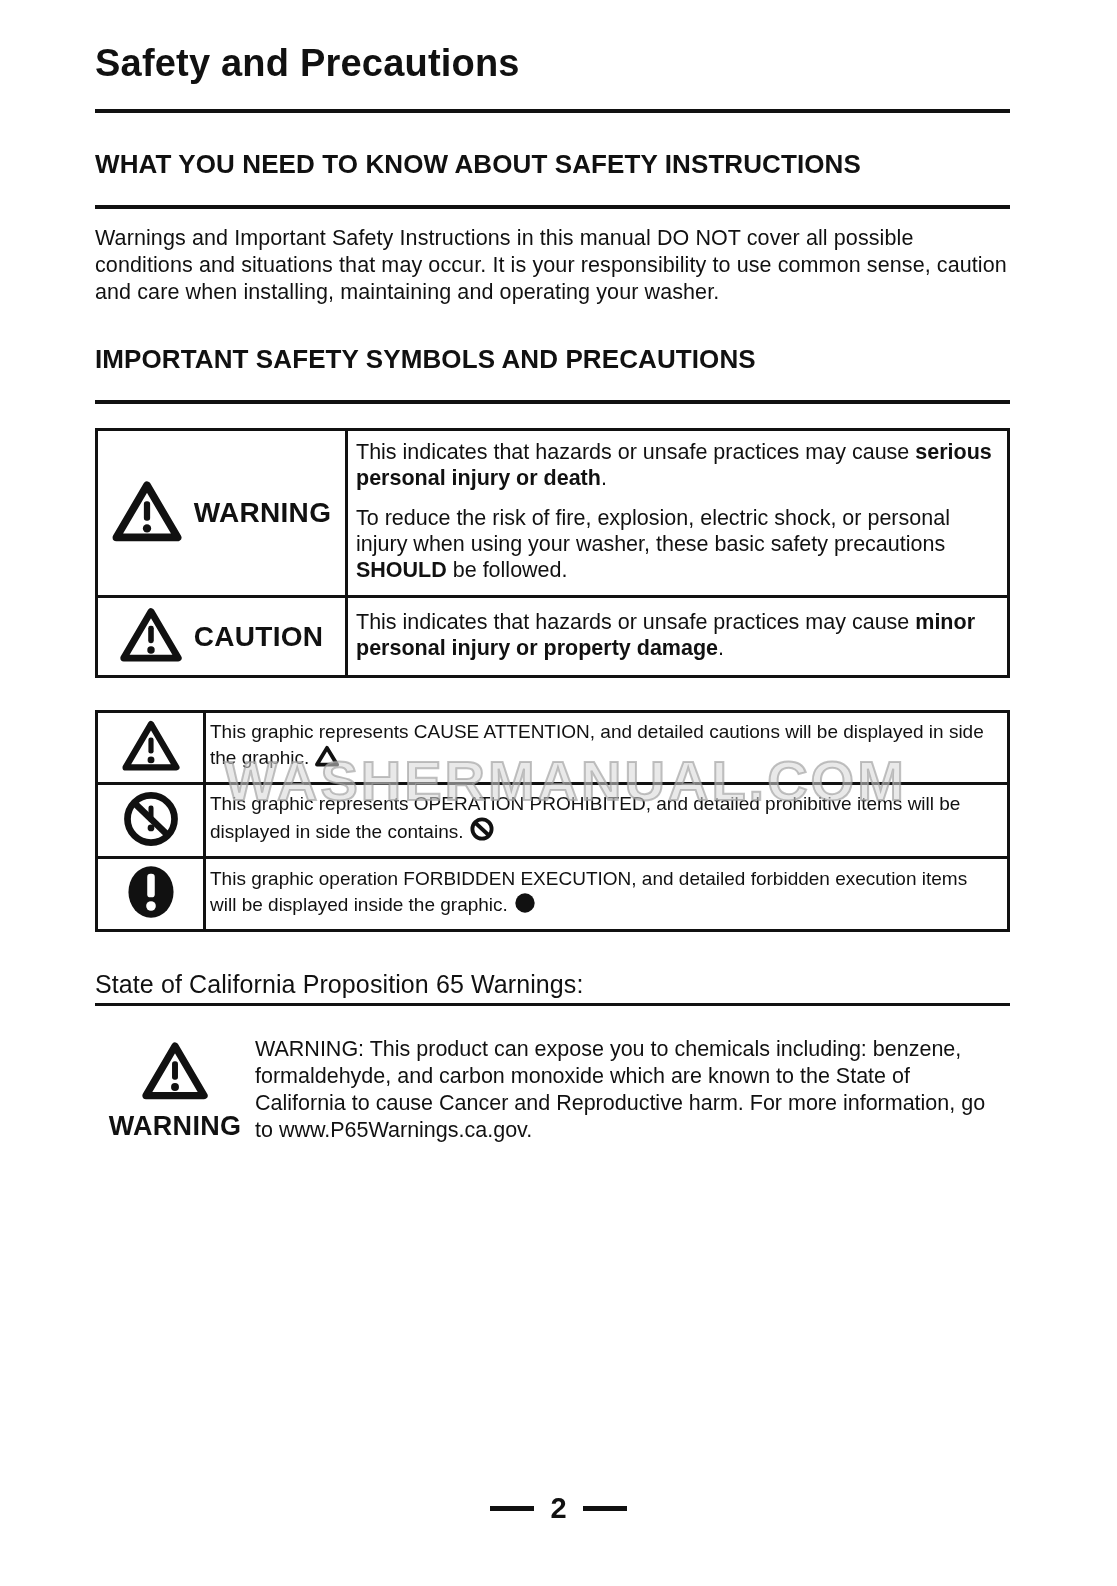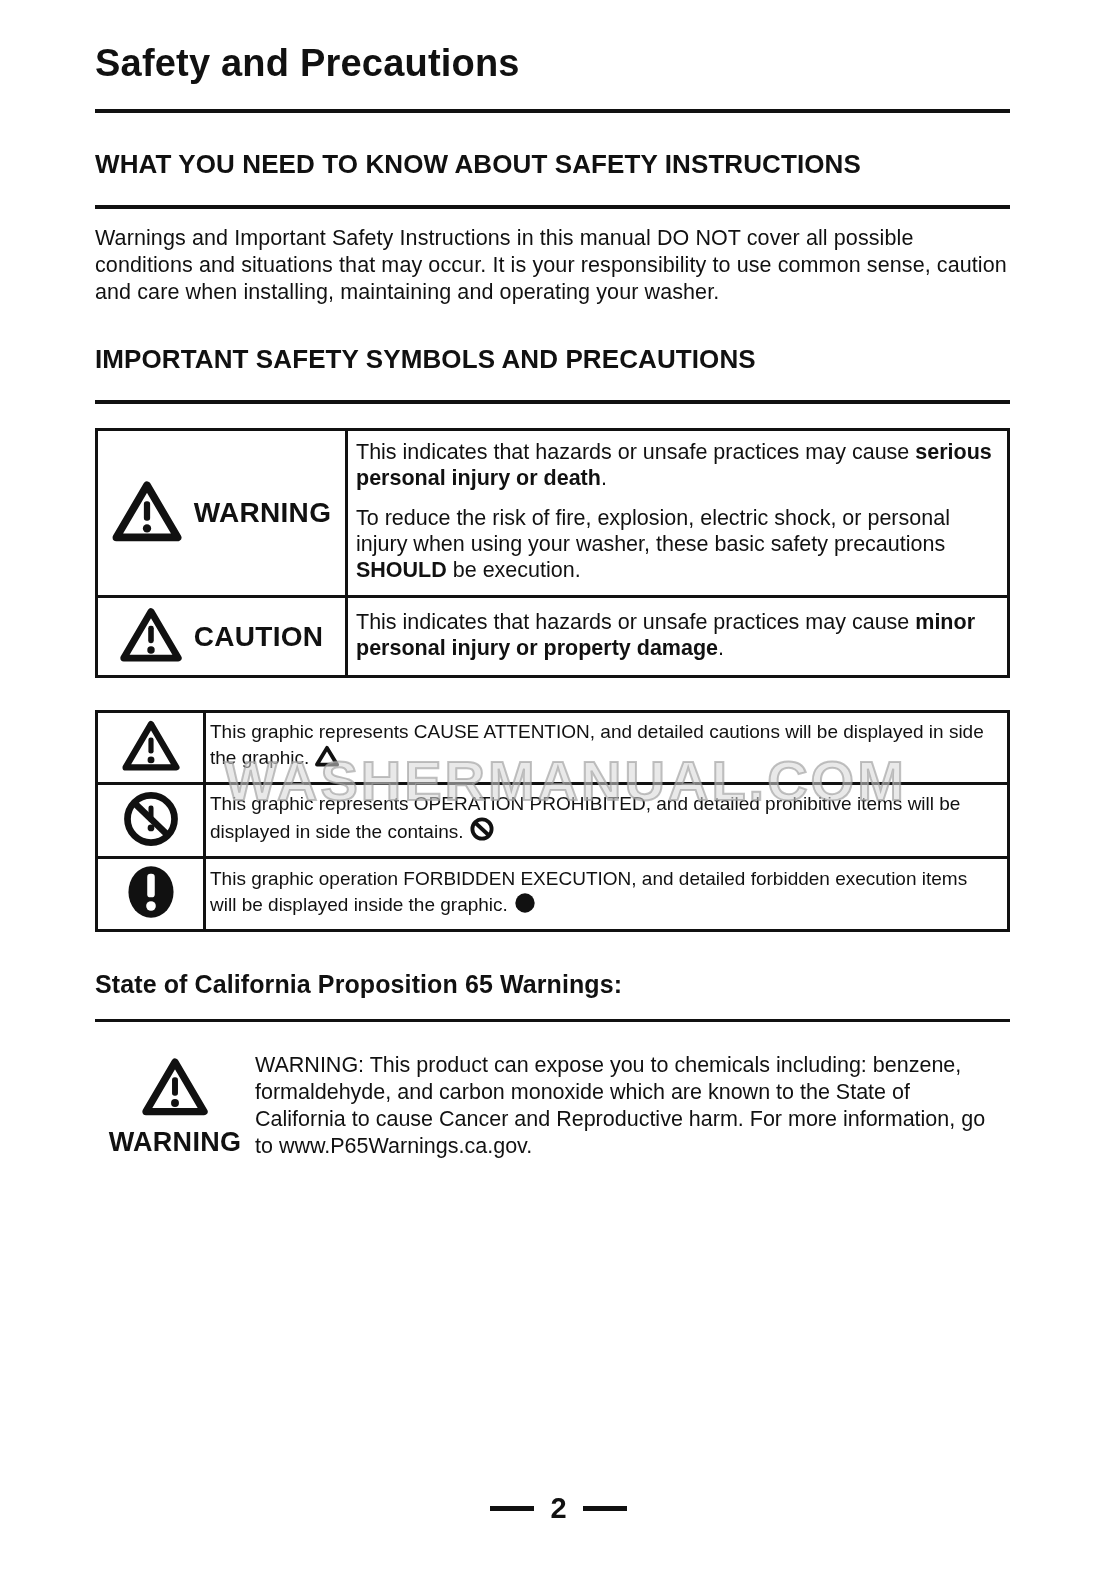--- a/index.html
+++ b/index.html
@@ -62,22 +62,22 @@
     vertical-align: middle;
   }
   td.gfx-icon-cell { width: 108px; text-align: center; padding: 4px 0; }
   td.gfx-text-cell { padding: 6px 12px 8px 4px; }
   td.gfx-text-cell p { font-size: 19px; line-height: 26px; }
   .inline-glyph { display: inline-block; vertical-align: -3px; margin-left: 6px; }
 
   
   h3.sub-heading {
     margin-top: 38px;
-    font-size: 25px; font-weight: bold; letter-spacing: 0.1px;
-    padding-bottom: 20px; border-bottom: 3px solid #111;
+    font-size: 25px; font-weight: normal; letter-spacing: 0.1px;
+    padding-bottom: 4px; border-bottom: 3px solid #111;
   }
   .prop65 { margin-top: 30px; display: flex; align-items: flex-start; }
   .prop65-badge {
     width: 160px; flex: 0 0 160px; text-align: center; padding-top: 4px;
   }
   .prop65-badge .sym-label { display: block; margin-top: 6px; font-size: 27px; }
   .prop65-text {
     margin-left: 0px; width: 740px;
     font-size: 21.5px; line-height: 27px;
   }
@@ -127,21 +127,21 @@
                   <path d="M50 9 L94 84 L6 84 Z" fill="none" stroke="#111" stroke-width="11" stroke-linejoin="round"></path>
                   <rect x="45.5" y="32" width="9" height="28" rx="4" fill="#111"></rect>
                   <circle cx="50" cy="71" r="6" fill="#111"></circle>
                 </svg>
               </span>
               <span class="sym-label">WARNING</span>
             </span>
           </td>
           <td class="text-cell">
             <p><span>This indicates that hazards or unsafe practices may cause </span><strong>serious personal injury or death</strong><span>.</span></p>
-            <p><span>To reduce the risk of fire, explosion, electric shock, or personal injury when using your washer, these basic safety precautions </span><strong>SHOULD</strong><span> be execution.</span></p>
+            <p><span>To reduce the risk of fire, explosion, electric shock, or personal injury when using your washer, these basic safety precautions </span><strong>SHOULD</strong><span> be followed.</span></p>
           </td>
         </tr>
         <tr>
           <td class="icon-cell">
             <span class="icon-wrap">
               <span>
                 <svg width="62" height="57" viewBox="0 0 100 92">
                   <path d="M50 9 L94 84 L6 84 Z" fill="none" stroke="#111" stroke-width="11" stroke-linejoin="round"></path>
                   <rect x="45.5" y="32" width="9" height="28" rx="4" fill="#111"></rect>
                   <circle cx="50" cy="71" r="6" fill="#111"></circle>

